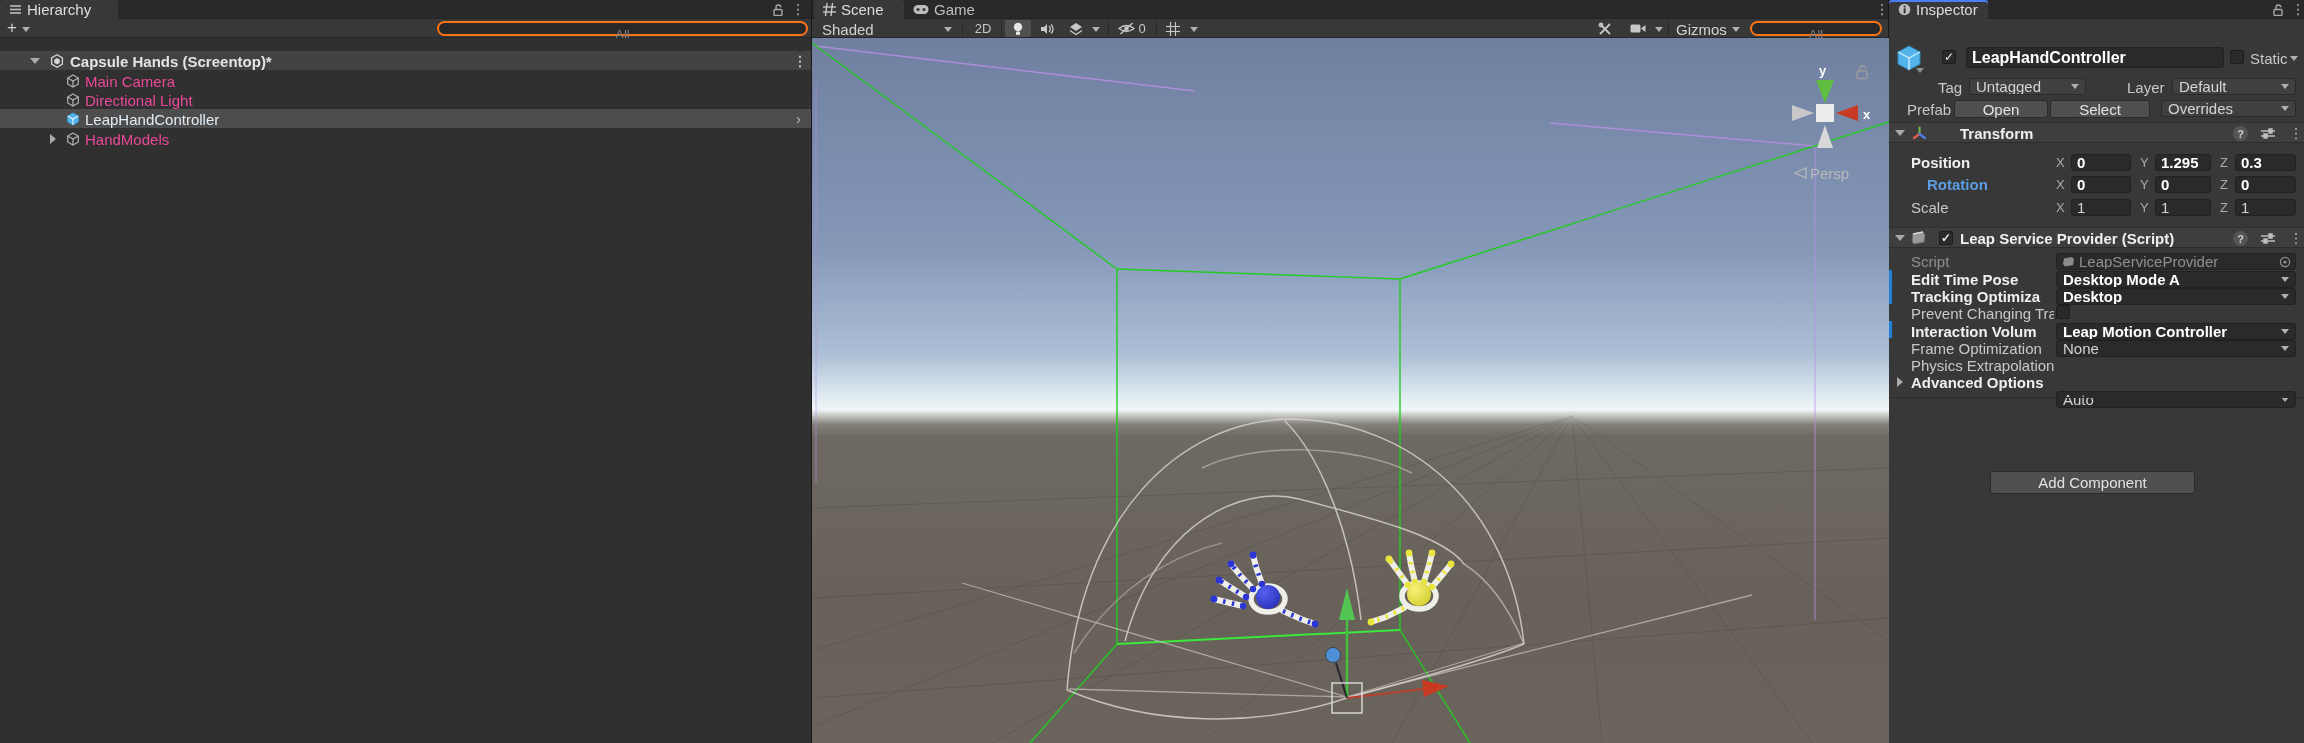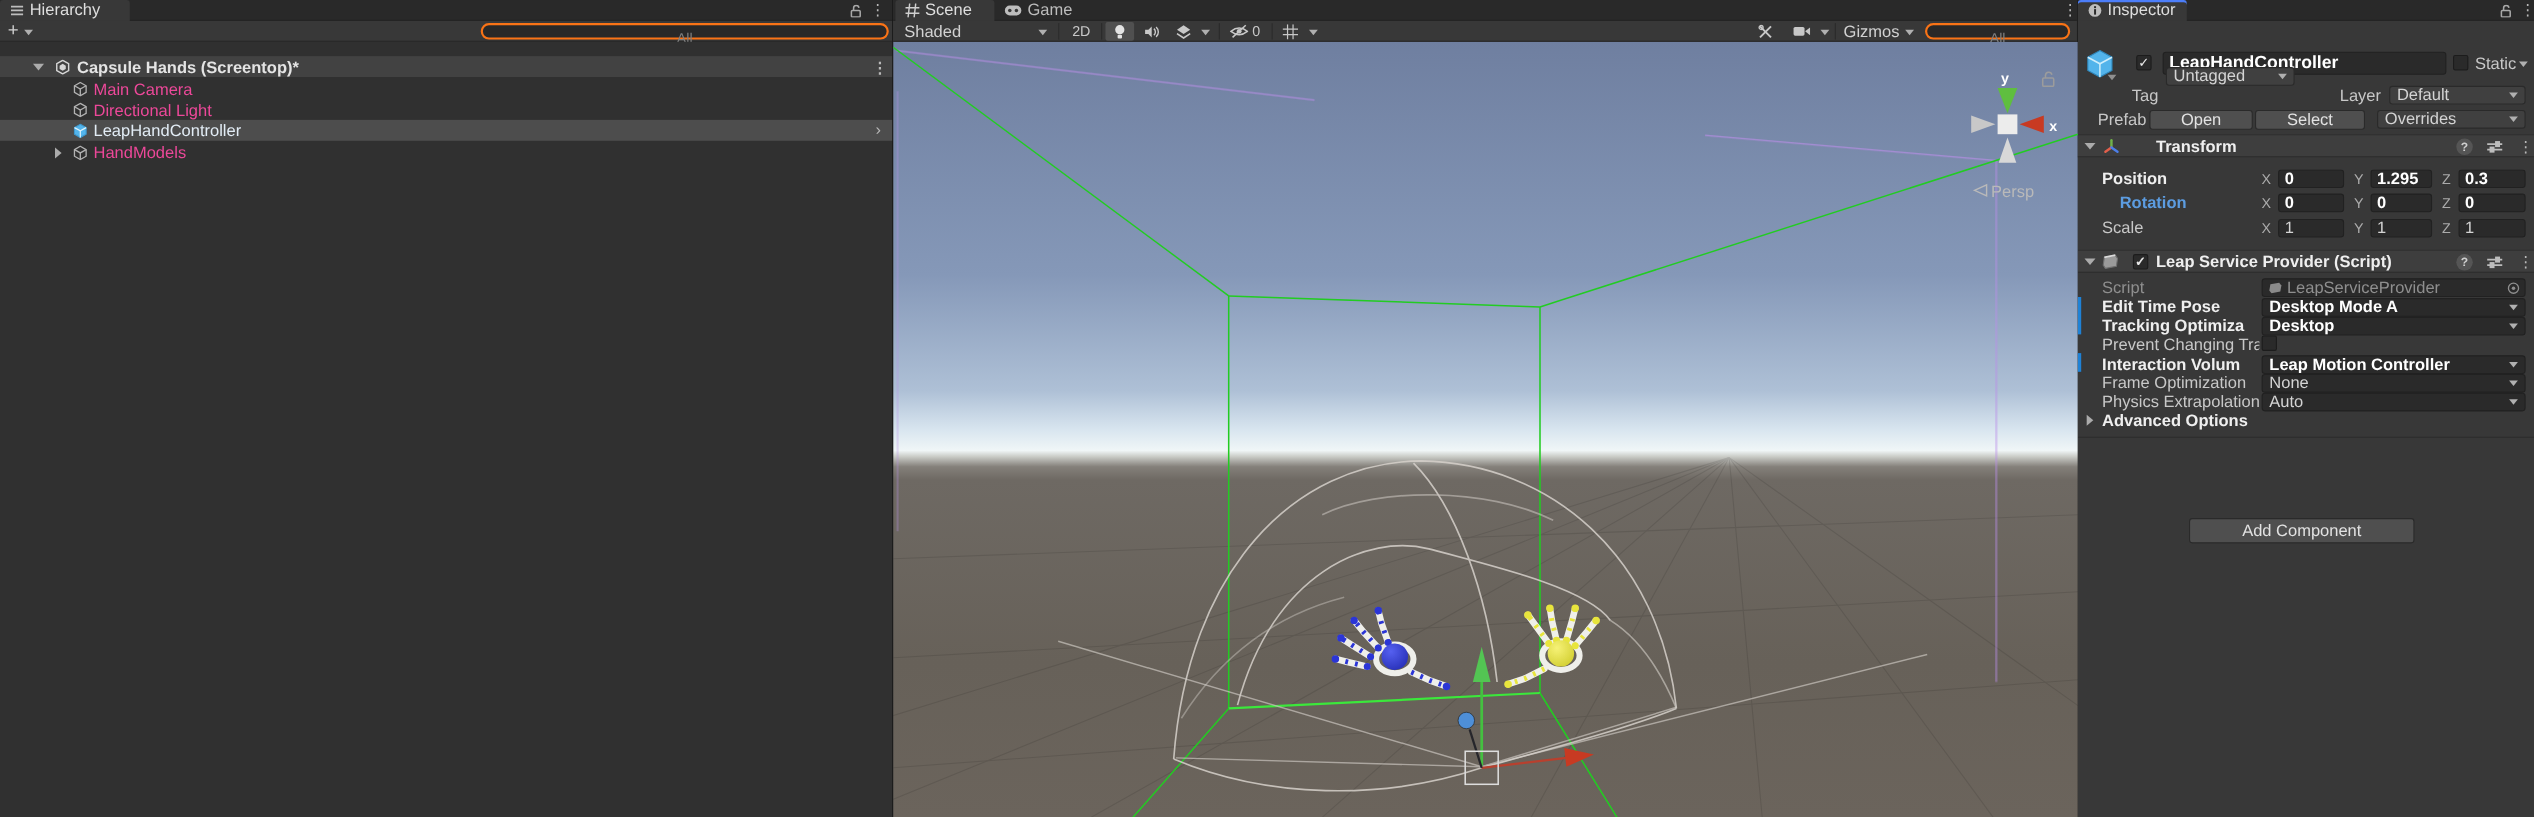--- a/index.html
+++ b/index.html
@@ -437,21 +437,21 @@
       <span class="ddarrow abs" style="left:27px;top:49px;border-top-color:#8F8F8F;"></span>
       <div class="cb abs" style="left:53px;top:31px;">✓</div>
       <div class="field b abs" style="left:77px;top:28px;width:258px;height:21px;font-size:16px;">
           <span>LeapHandController</span>
         </div>
       <div class="cb abs" style="left:341px;top:31px;"></div>
       <span class="abs" style="left:361px;top:31px;">Static</span>
       <span class="ddarrow abs" style="left:401px;top:37px;"></span>
 
       <div class="abs" style="left:49px;top:60px;">Tag</div>
-      <div class="dd light abs" style="left:80px;top:42px;width:117px;">
+      <div class="dd light abs" style="left:80px;top:59px;width:117px;">
           <span>Untagged</span>
           <span class="ddarrow"></span>
         </div>
       <div class="abs" style="left:238px;top:60px;">Layer</div>
       <div class="dd light abs" style="left:283px;top:59px;width:124px;">
           <span>Default</span>
           <span class="ddarrow"></span>
         </div>
 
       <div class="abs" style="left:18px;top:82px;">Prefab</div>
@@ -583,21 +583,21 @@
       <div class="abs" style="top:321px;left:0;width:415px;height:16px;">
         <span class="lbl abs" style="left:22px;width:143px;">Frame Optimization</span>
         <div class="dd abs" style="left:167px;width:240px;">
             <span>None</span>
             <span class="ddarrow"></span>
           </div>
       </div>
 
       <div class="abs" style="top:338px;left:0;width:415px;height:16px;">
         <span class="lbl abs" style="left:22px;width:143px;">Physics Extrapolation</span>
-        <div class="dd abs" style="left:167px;width:240px;">
+        <div class="dd abs" style="left:167px;width:240px;margin-top:34px;">
             <span>Auto</span>
             <span class="ddarrow"></span>
           </div>
       </div>
 
       <div class="abs" style="top:355px;left:0;width:415px;height:16px;">
         <span class="fold-right abs" style="left:8px;top:3px;"></span>
         <span class="lbl b abs" style="left:22px;width:200px;">Advanced Options</span>
       </div>
 

